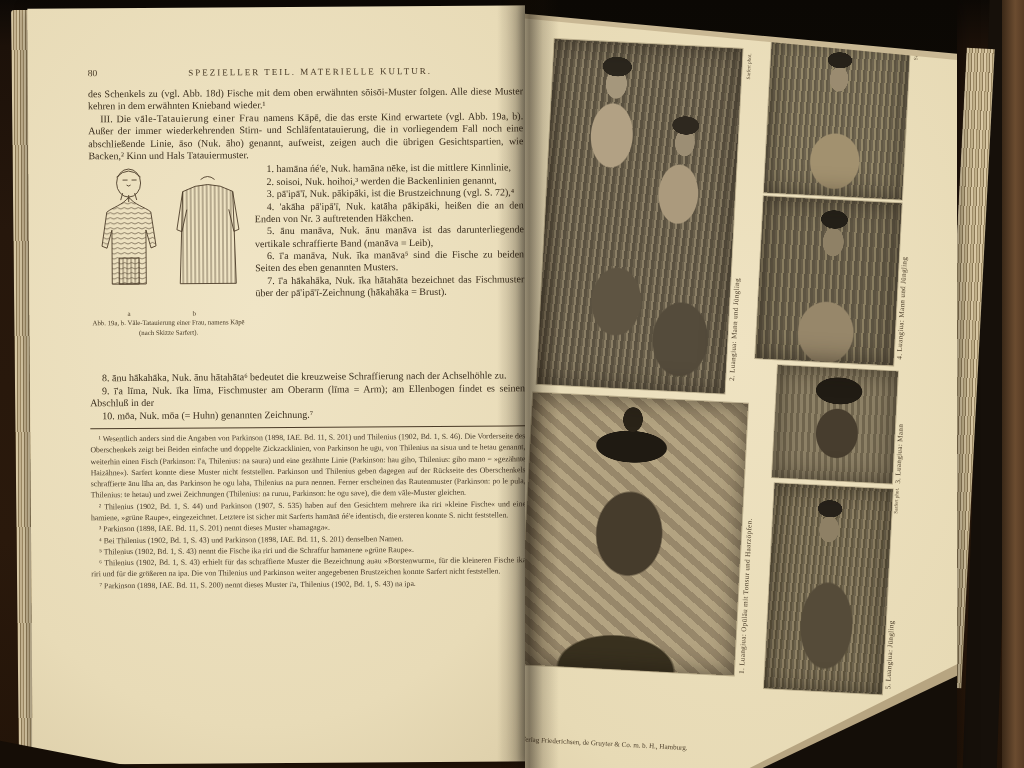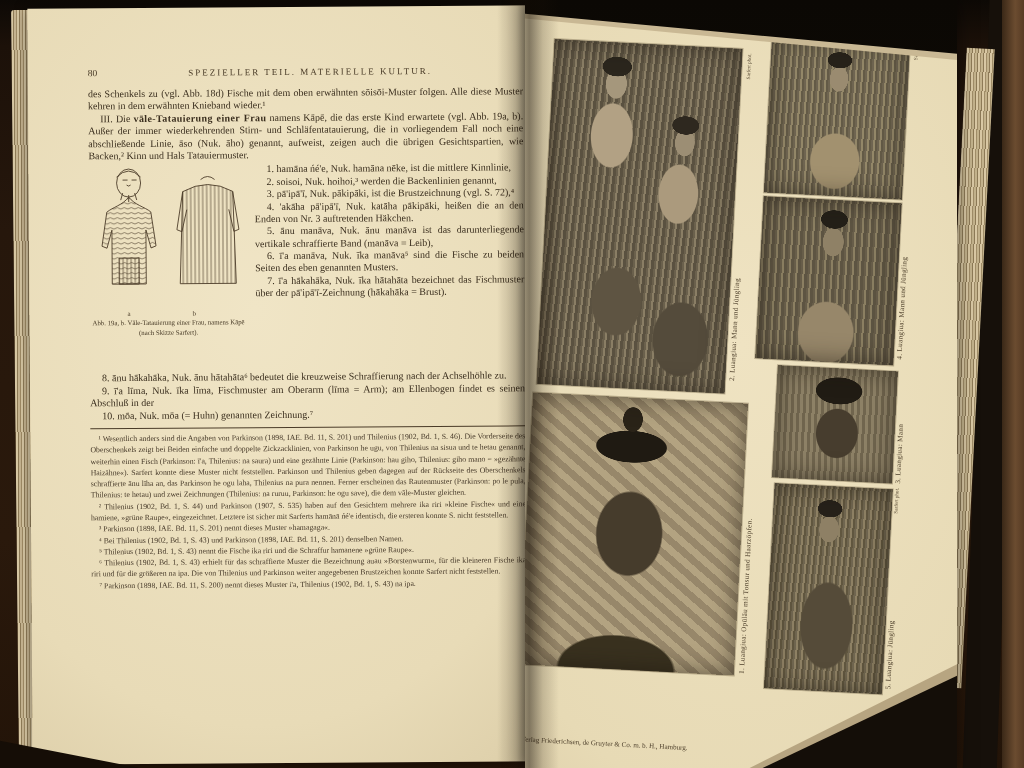--- a/index.html
+++ b/index.html
@@ -19,21 +19,21 @@
   
   .page-left{position:absolute;left:30px;top:7px;width:505px;height:756px;transform:rotate(-.4deg);
     background:radial-gradient(120% 100% at 45% 40%, #f0e5c6 0%, #e8dbb7 55%, #cfbf98 100%);
     box-shadow:0 0 14px rgba(0,0,0,.45);}
   .pl-inner{position:absolute;left:0;top:0;right:0;padding:60px 10px 0 60px;color:#3a2e1e;}
   .runhead-row{display:flex;align-items:baseline;margin-bottom:10px;}
   .pageno{font-size:9.5px;color:#4a3c28;}
   .runhead{flex:1;text-align:center;font-size:9px;letter-spacing:2px;color:#4a3c28;font-variant:small-caps;text-transform:uppercase;}
   .body-text p{margin:0;font-size:10px;line-height:1.24;text-align:justify;}
   .body-text .ind{text-indent:12px;}
-  .bold{font-weight:bold;letter-spacing:.4px;}
+  .bold{font-weight:normal;letter-spacing:.4px;}
   .fig-row{position:relative;min-height:208px;margin-top:2px;}
   .fig-box{position:absolute;left:0;top:2px;width:158px;text-align:center;}
   .fig-labels{display:flex;font-size:7px;color:#4a3c28;margin-top:-2px;}
   .fig-labels span:first-child{margin-left:38px;}
   .fig-labels span:last-child{margin-left:62px;}
   .fig-cap{font-size:6.8px;line-height:1.25;color:#473a26;margin-top:1px;}
   .items-narrow{margin-left:166px;}
   .itm{margin:0;font-size:10px;line-height:1.24;text-align:justify;text-indent:12px;}
   .fnrule{border:none;border-top:1px solid #4a3b28;margin:6px 0 4px 0;}
   .fnotes p{margin:0;font-size:7.8px;line-height:1.45;text-align:justify;color:#463929;text-indent:8px;}

